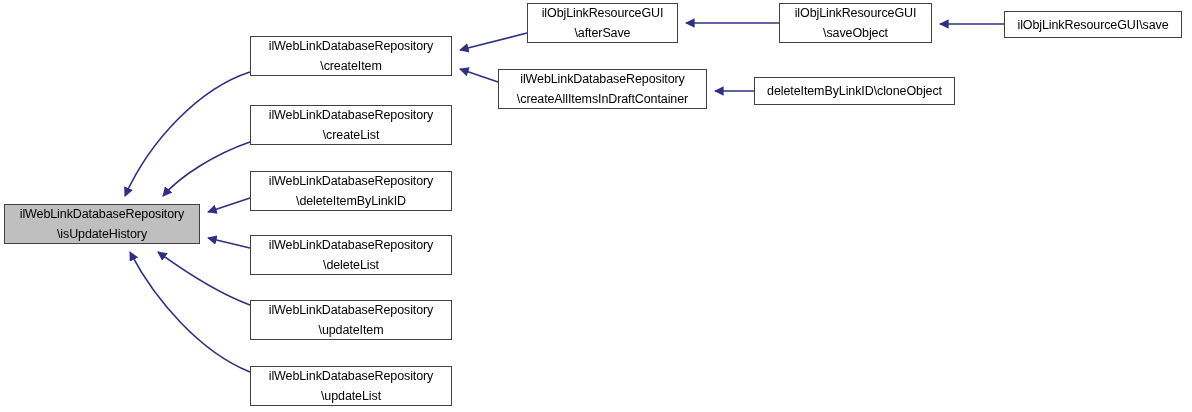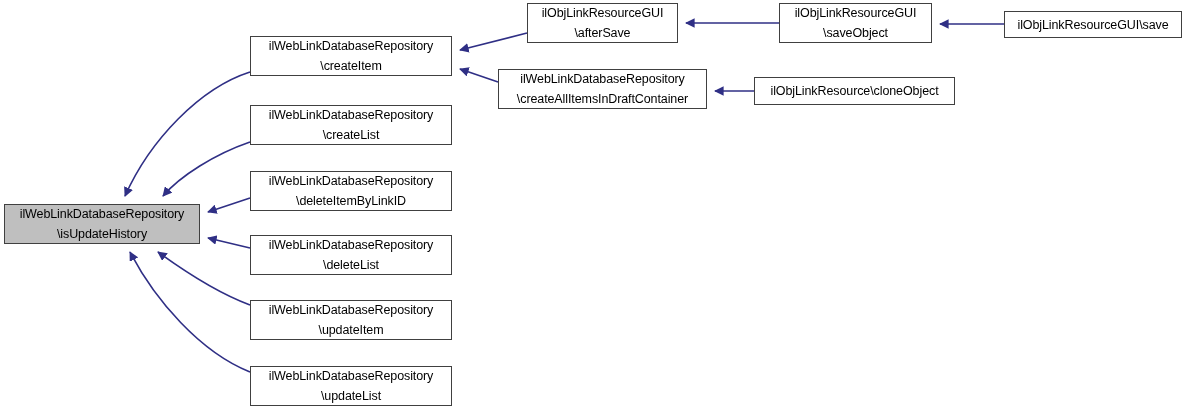--- a/index.html
+++ b/index.html
@@ -108,17 +108,17 @@
 
   <div class="node" style="left:527px;top:3px;width:151px;height:40px;">ilObjLinkResourceGUI
 \afterSave</div>
 
   <div class="node" style="left:498px;top:69px;width:209px;height:40px;">ilWebLinkDatabaseRepository
 \createAllItemsInDraftContainer</div>
 
   <div class="node" style="left:779px;top:3px;width:153px;height:40px;">ilObjLinkResourceGUI
 \saveObject</div>
 
-  <div class="node single" style="left:754px;top:77px;width:201px;height:28px;">ilObjLinkResource\cloneObject</div>
+  <div class="node single" style="left:754px;top:77px;width:201px;height:28px;">deleteItemByLinkID\cloneObject</div>
 
   <div class="node single" style="left:1004px;top:11px;width:178px;height:27px;">ilObjLinkResourceGUI\save</div>
 
 </div>
 
 </body></html>

